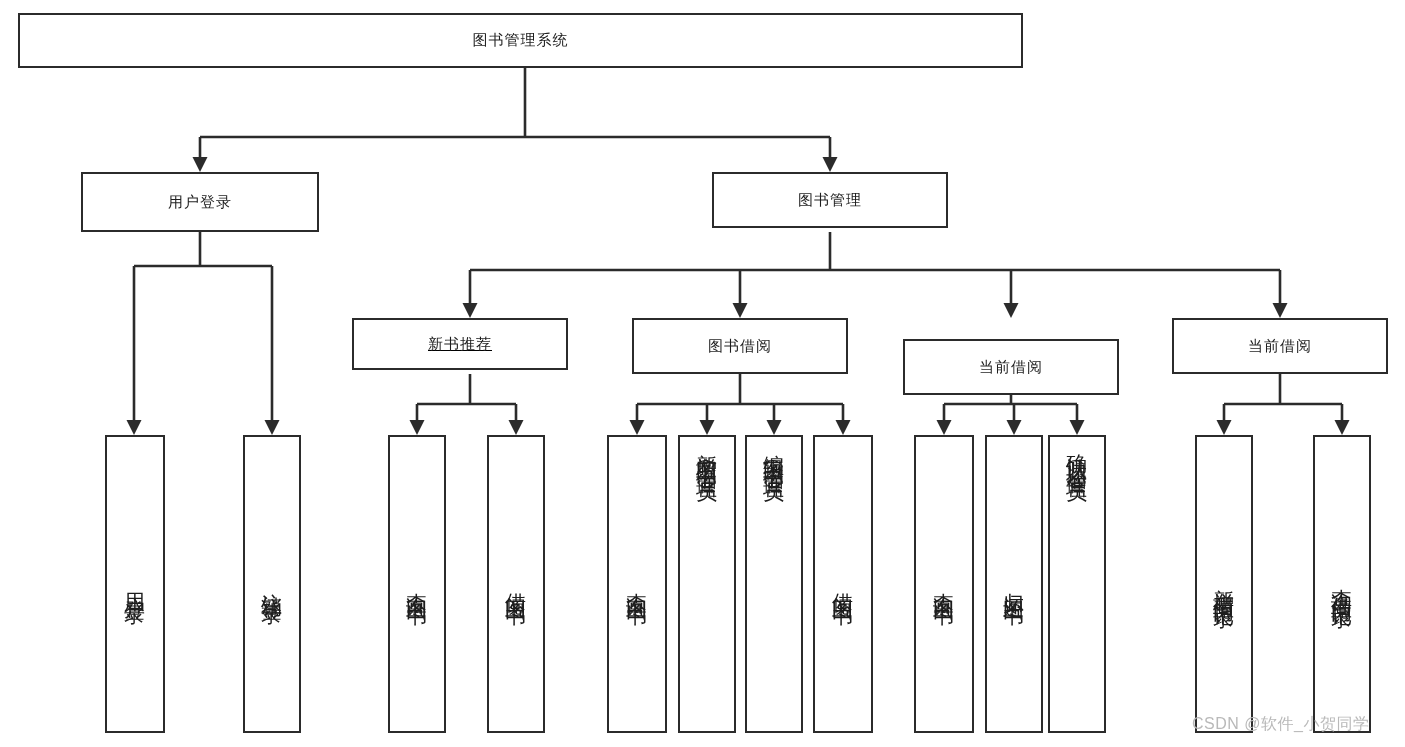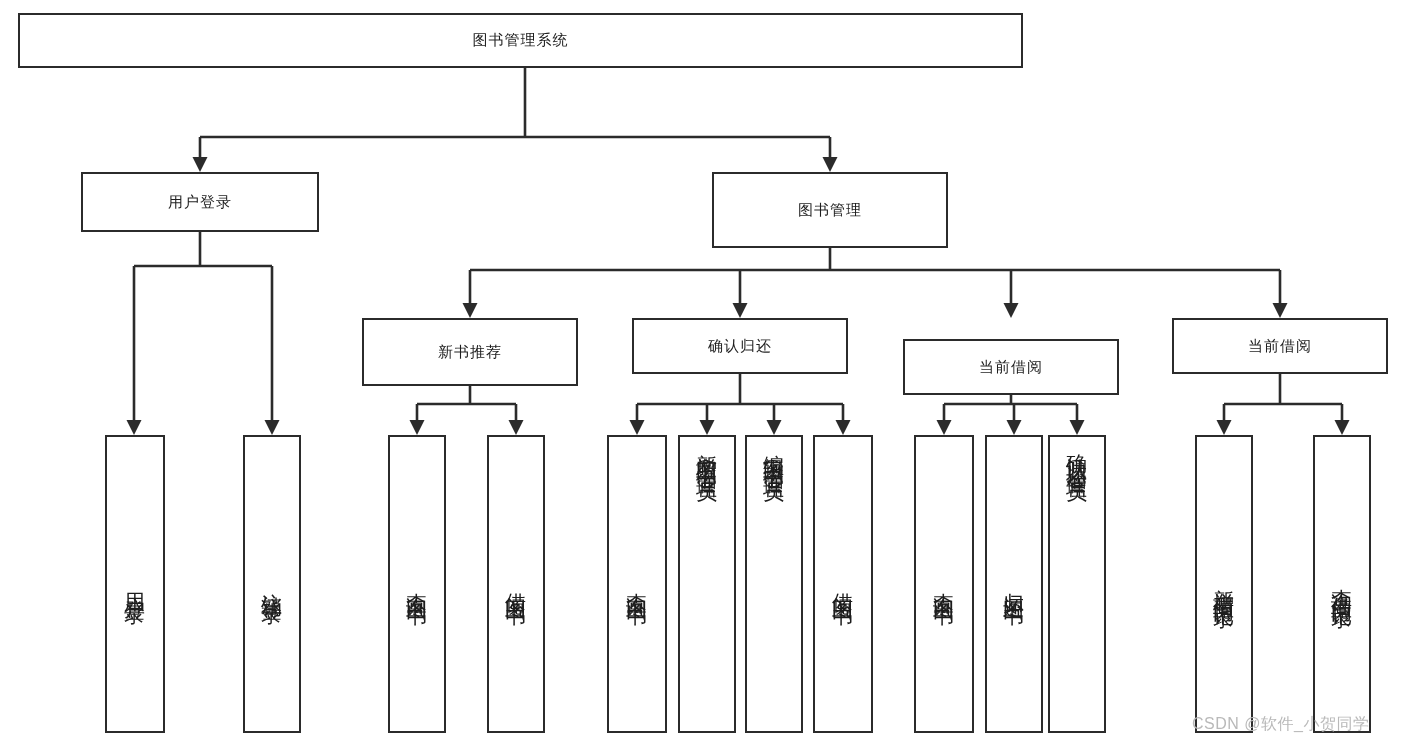--- a/index.html
+++ b/index.html
@@ -108,28 +108,28 @@
       </g>
   </svg>
 
   <div id="node-layer">
       <div class="node-box" style="left: 18px; top: 13px; width: 1005px; height: 55px;">
         <span class="node-label">图书管理系统</span>
       </div>
       <div class="node-box" style="left: 81px; top: 172px; width: 238px; height: 60px;">
         <span class="node-label">用户登录</span>
       </div>
-      <div class="node-box" style="left: 712px; top: 172px; width: 236px; height: 76px;">
+      <div class="node-box" style="left: 712px; top: 172px; width: 236px; height: 56px;">
         <span class="node-label">图书管理</span>
       </div>
-      <div class="node-box" style="left: 362px; top: 318px; width: 216px; height: 68px;">
+      <div class="node-box" style="left: 352px; top: 318px; width: 216px; height: 52px; text-decoration: underline;">
         <span class="node-label">新书推荐</span>
       </div>
       <div class="node-box" style="left: 632px; top: 318px; width: 216px; height: 56px;">
-        <span class="node-label">确认归还</span>
+        <span class="node-label">图书借阅</span>
       </div>
       <div class="node-box" style="left: 903px; top: 318px; width: 216px; height: 56px; margin-top: 21px;">
         <span class="node-label">当前借阅</span>
       </div>
       <div class="node-box" style="left: 1172px; top: 318px; width: 216px; height: 56px;">
         <span class="node-label">当前借阅</span>
       </div>
       <div class="node-box vertical v-center" style="left: 105px; top: 435px; width: 60px; height: 298px;">
         <span class="node-label">用户登录</span>
       </div>

